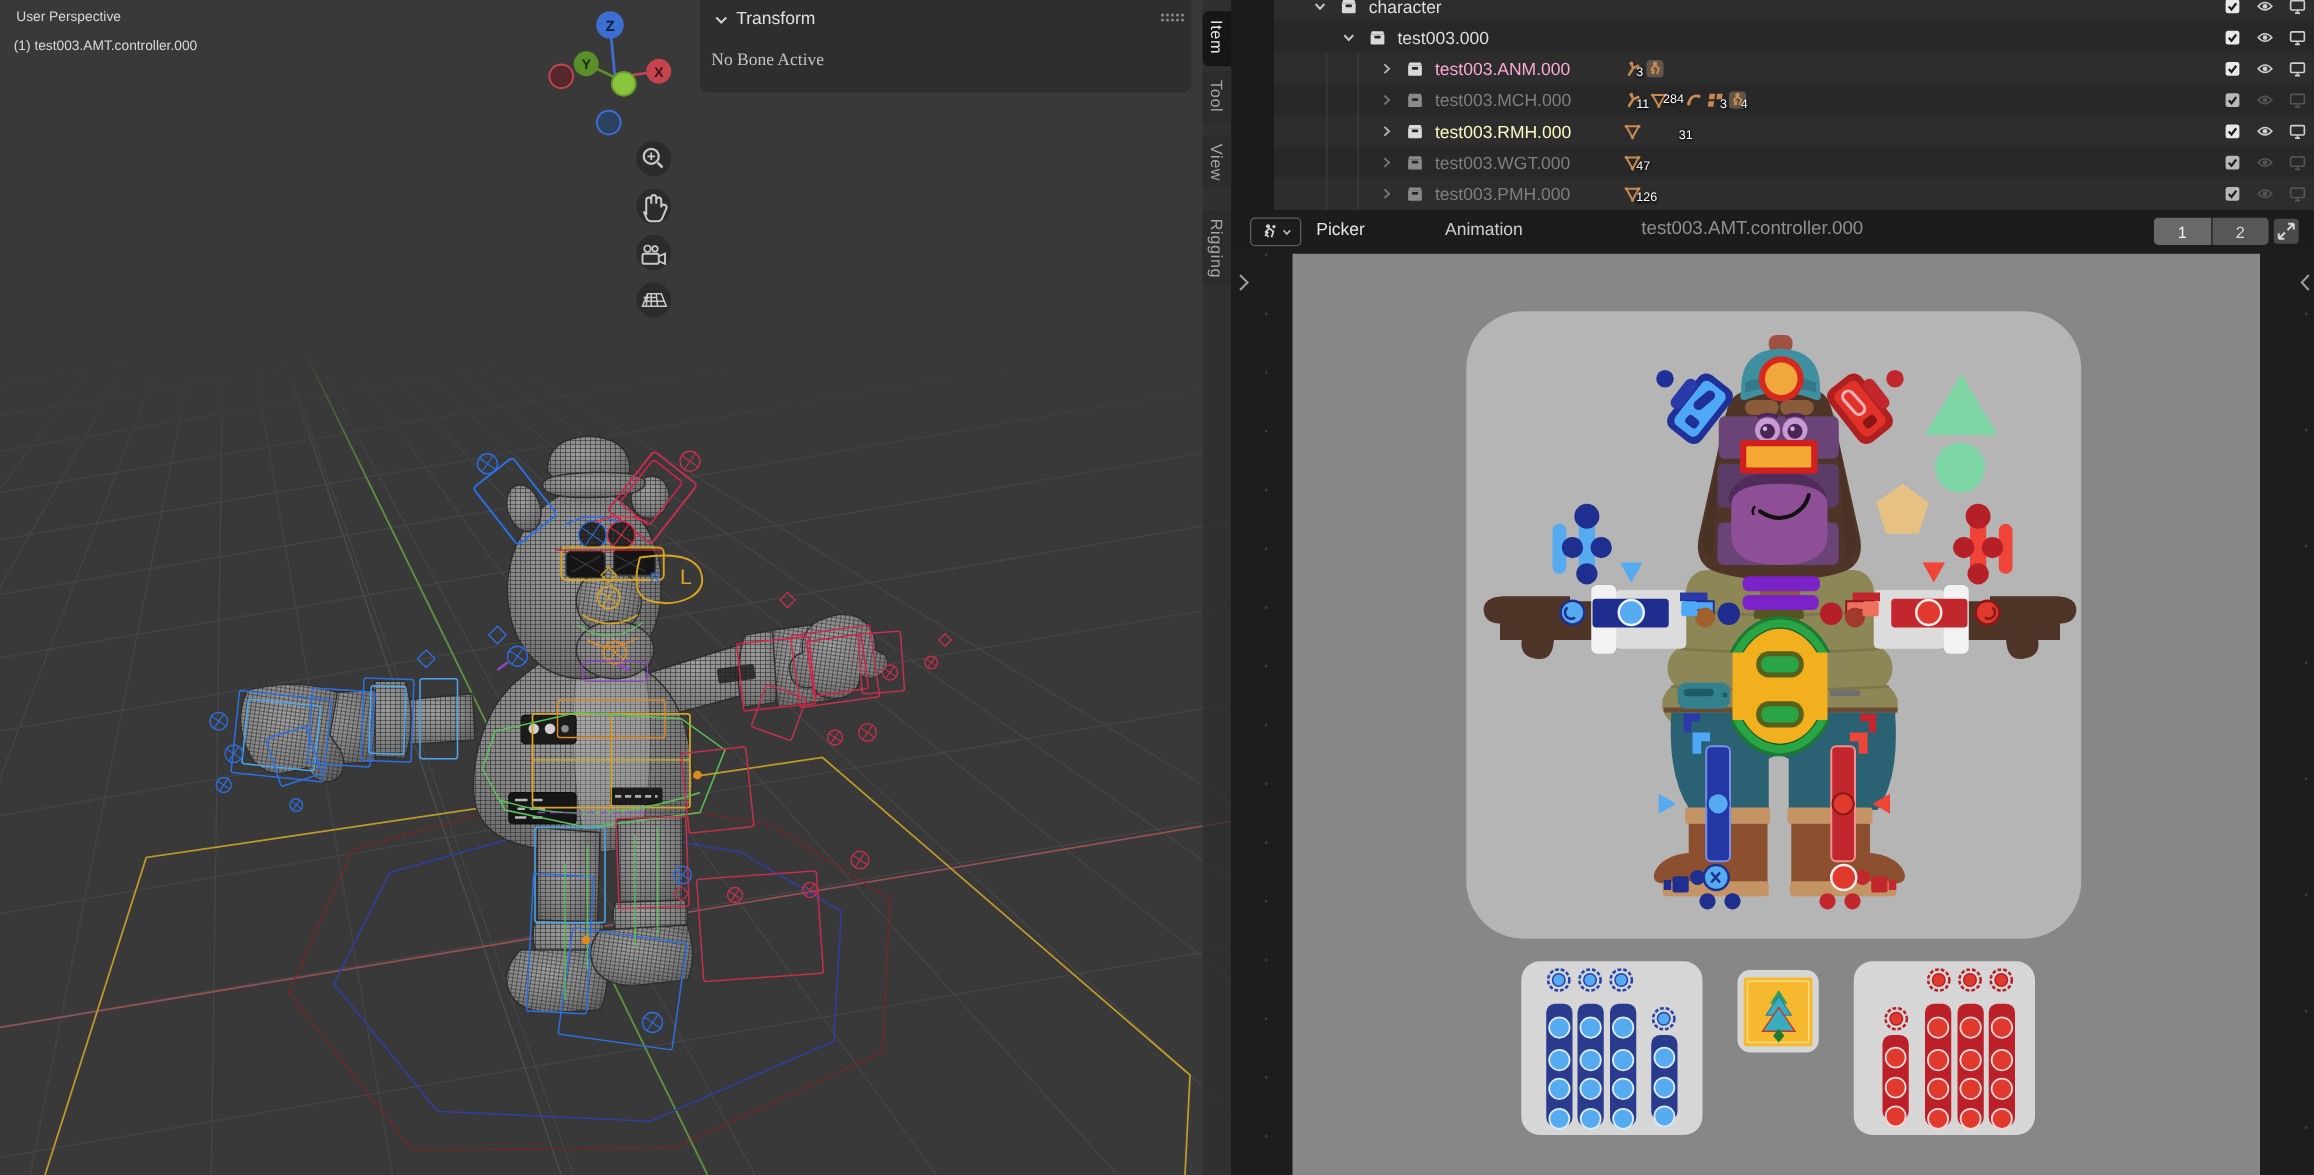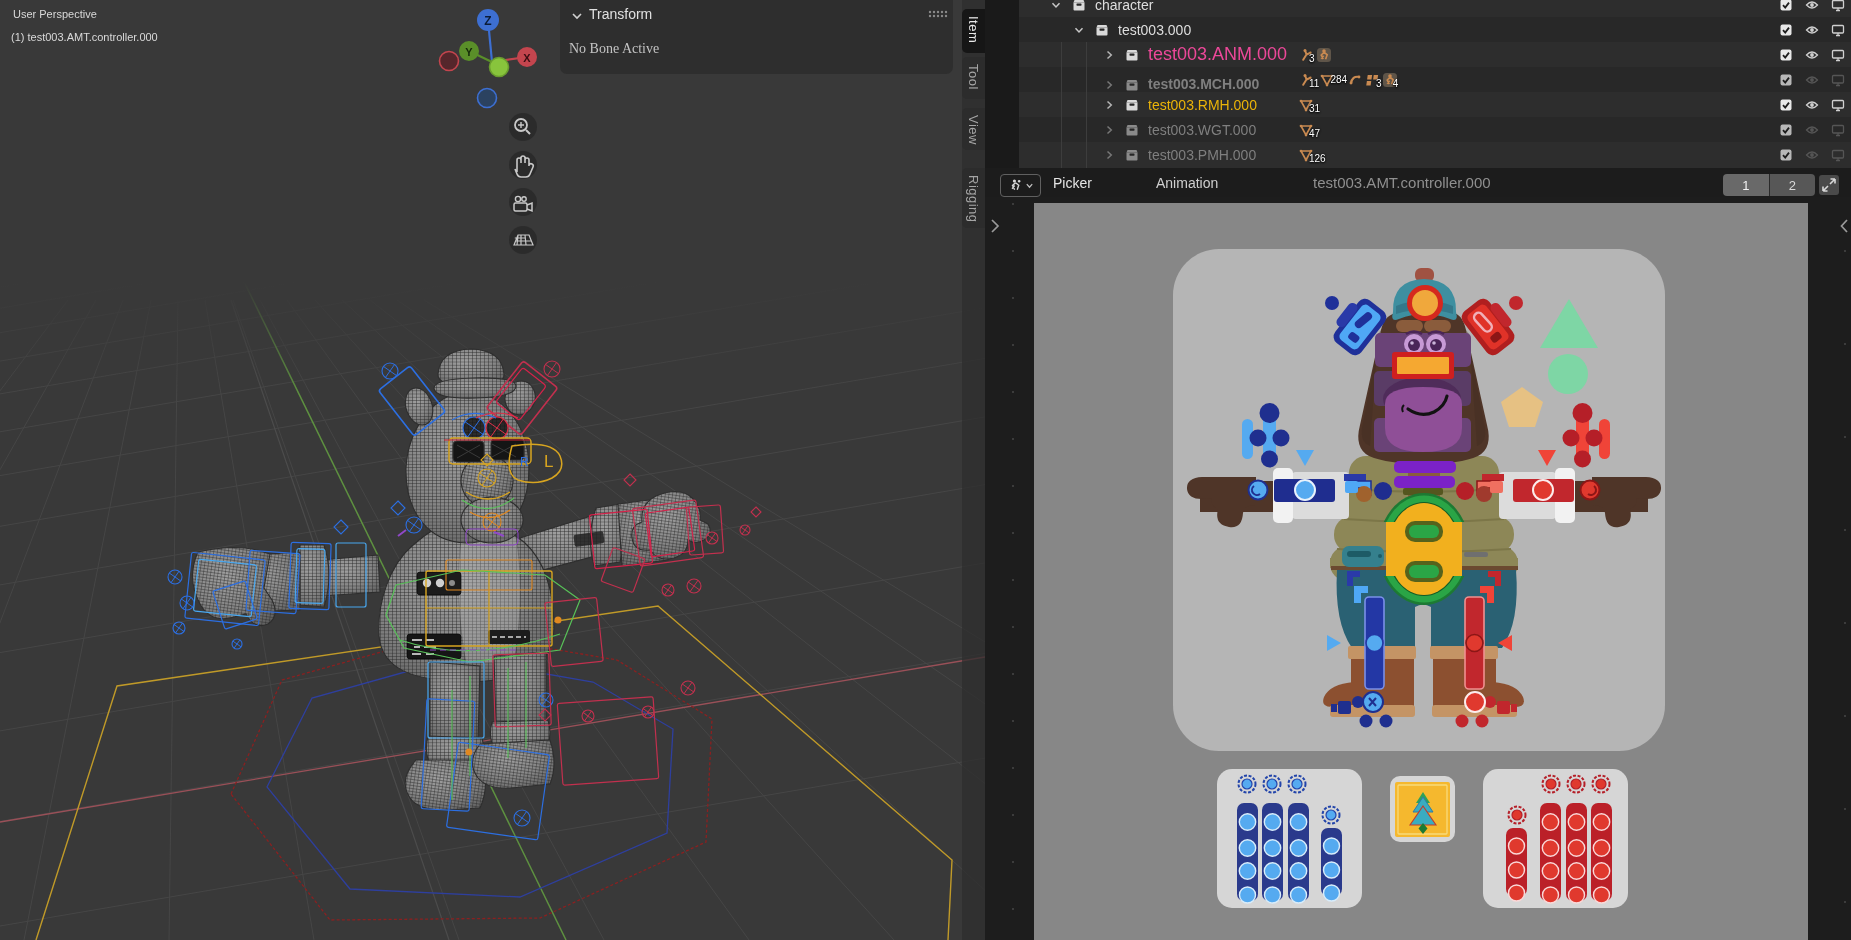--- a/index.html
+++ b/index.html
@@ -365,21 +365,21 @@
           <rect x="1.5" y="2.5" width="11" height="7.5" rx="1" stroke="#cfcfcf" stroke-width="1.3" fill="none"></rect>
           <path d="M5 12.5 h4 M7 10 v2.5" stroke="#cfcfcf" stroke-width="1.3"></path>
         </svg>
         <svg width="14" height="14" viewBox="0 0 14 14" style="opacity:1.0">
           <rect x="1.5" y="4.5" width="9" height="7" rx="1" fill="#cfcfcf"></rect>
           <path d="M10.5 7 l3,-1.8 v5 l-3,-1.8 Z" fill="#cfcfcf"></path>
           <circle cx="4.5" cy="2.8" r="1.7" fill="#cfcfcf"></circle>
           <circle cx="8.5" cy="3" r="1.4" fill="#cfcfcf"></circle>
         </svg>
       </div>
-      <div class="abs" style="left:83px;top:42px;height:25px;display:flex;align-items:center;gap:9px;color:#ec4899;font-size:18px;white-space:nowrap;">
+      <div class="abs" style="left:83px;top:42px;height:25px;display:flex;align-items:center;gap:9px;color:#f9a8d4;font-size:14px;white-space:nowrap;">
         <svg width="14" height="14" viewBox="0 0 14 14" style="opacity:1.0">
           <path d="M5.5 3.5 l3.8 3.5 -3.8 3.5" stroke="#b5b5b5" stroke-width="1.5" fill="none"></path>
         </svg>
         <svg width="14" height="14" viewBox="0 0 14 14" style="opacity:1.0">
           <path d="M1.5 4.5 h11 v7 q0,1 -1,1 h-9 q-1,0 -1,-1 Z" fill="#d9d9d9"></path>
           <path d="M2.5 2 h9 l1,2.5 h-11 Z" fill="#d9d9d9"></path>
           <rect x="4.5" y="5.5" width="5" height="2.2" rx="0.6" fill="#262626"></rect>
         </svg>
         <span>test003.ANM.000</span>
       </div>
@@ -410,21 +410,21 @@
           <rect x="1.5" y="2.5" width="11" height="7.5" rx="1" stroke="#cfcfcf" stroke-width="1.3" fill="none"></rect>
           <path d="M5 12.5 h4 M7 10 v2.5" stroke="#cfcfcf" stroke-width="1.3"></path>
         </svg>
         <svg width="14" height="14" viewBox="0 0 14 14" style="opacity:1.0">
           <rect x="1.5" y="4.5" width="9" height="7" rx="1" fill="#cfcfcf"></rect>
           <path d="M10.5 7 l3,-1.8 v5 l-3,-1.8 Z" fill="#cfcfcf"></path>
           <circle cx="4.5" cy="2.8" r="1.7" fill="#cfcfcf"></circle>
           <circle cx="8.5" cy="3" r="1.4" fill="#cfcfcf"></circle>
         </svg>
       </div>
-      <div class="abs" style="left:83px;top:67px;height:25px;display:flex;align-items:flex-end;gap:9px;color:#7f7f7f;font-size:14px;white-space:nowrap;font-weight:bold;">
+      <div class="abs" style="left:83px;top:67px;height:25px;display:flex;align-items:center;gap:9px;color:#7f7f7f;font-size:14px;white-space:nowrap;">
         <svg width="14" height="14" viewBox="0 0 14 14" style="opacity:1.0">
           <path d="M5.5 3.5 l3.8 3.5 -3.8 3.5" stroke="#777" stroke-width="1.5" fill="none"></path>
         </svg>
         <svg width="14" height="14" viewBox="0 0 14 14" style="opacity:1.0">
           <path d="M1.5 4.5 h11 v7 q0,1 -1,1 h-9 q-1,0 -1,-1 Z" fill="#8a8a8a"></path>
           <path d="M2.5 2 h9 l1,2.5 h-11 Z" fill="#8a8a8a"></path>
           <rect x="4.5" y="5.5" width="5" height="2.2" rx="0.6" fill="#262626"></rect>
         </svg>
         <span>test003.MCH.000</span>
       </div>
@@ -475,32 +475,32 @@
         </svg>
         <svg width="14" height="14" viewBox="0 0 14 14" style="opacity:1.0">
           <rect x="1.5" y="2.5" width="11" height="7.5" rx="1" stroke="#555" stroke-width="1.3" fill="none"></rect>
           <path d="M5 12.5 h4 M7 10 v2.5" stroke="#555" stroke-width="1.3"></path>
         </svg>
         <svg width="14" height="14" viewBox="0 0 14 14" style="opacity:1.0">
           <rect x="1.5" y="3" width="11" height="9" rx="1.5" stroke="#555" stroke-width="1.2" fill="none"></rect>
           <path d="M5 5.8 l4 4 m0,-4 l-4 4" stroke="#555" stroke-width="1.2"></path>
         </svg>
       </div>
-      <div class="abs" style="left:83px;top:92px;height:25px;display:flex;align-items:center;gap:9px;color:#eab308;font-size:14px;white-space:nowrap;">
+      <div class="abs" style="left:83px;top:92px;height:25px;display:flex;align-items:center;gap:9px;color:#fef9c3;font-size:14px;white-space:nowrap;">
         <svg width="14" height="14" viewBox="0 0 14 14" style="opacity:1.0">
           <path d="M5.5 3.5 l3.8 3.5 -3.8 3.5" stroke="#b5b5b5" stroke-width="1.5" fill="none"></path>
         </svg>
         <svg width="14" height="14" viewBox="0 0 14 14" style="opacity:1.0">
           <path d="M1.5 4.5 h11 v7 q0,1 -1,1 h-9 q-1,0 -1,-1 Z" fill="#d9d9d9"></path>
           <path d="M2.5 2 h9 l1,2.5 h-11 Z" fill="#d9d9d9"></path>
           <rect x="4.5" y="5.5" width="5" height="2.2" rx="0.6" fill="#262626"></rect>
         </svg>
         <span>test003.RMH.000</span>
       </div>
-      <div class="abs" style="left:280px;top:92px;height:25px;display:flex;align-items:center;">
+      <div class="abs" style="left:280px;top:92px;height:25px;display:flex;align-items:center;gap:34px;">
         <svg width="14" height="14" viewBox="0 0 14 14" style="opacity:1.0">
           <path d="M2 3 h10 l-5 9 Z" stroke="#c98a51" stroke-width="1.6" fill="none"></path>
           <circle cx="2" cy="3" r="1.3" fill="#c98a51"></circle>
           <circle cx="12" cy="3" r="1.3" fill="#c98a51"></circle>
           <circle cx="7" cy="12" r="1.3" fill="#c98a51"></circle>
         </svg>
         <span style="position:relative;font-size:10px;color:#fff;text-shadow:0 1px 2px #000,0 0 2px #000;margin-left:-4px;margin-top:8px;">31</span>
       </div>
       <div class="abs" style="left:760px;top:92px;height:25px;display:flex;align-items:center;gap:12px;">
         <svg width="14" height="14" viewBox="0 0 14 14" style="opacity:1.0">

